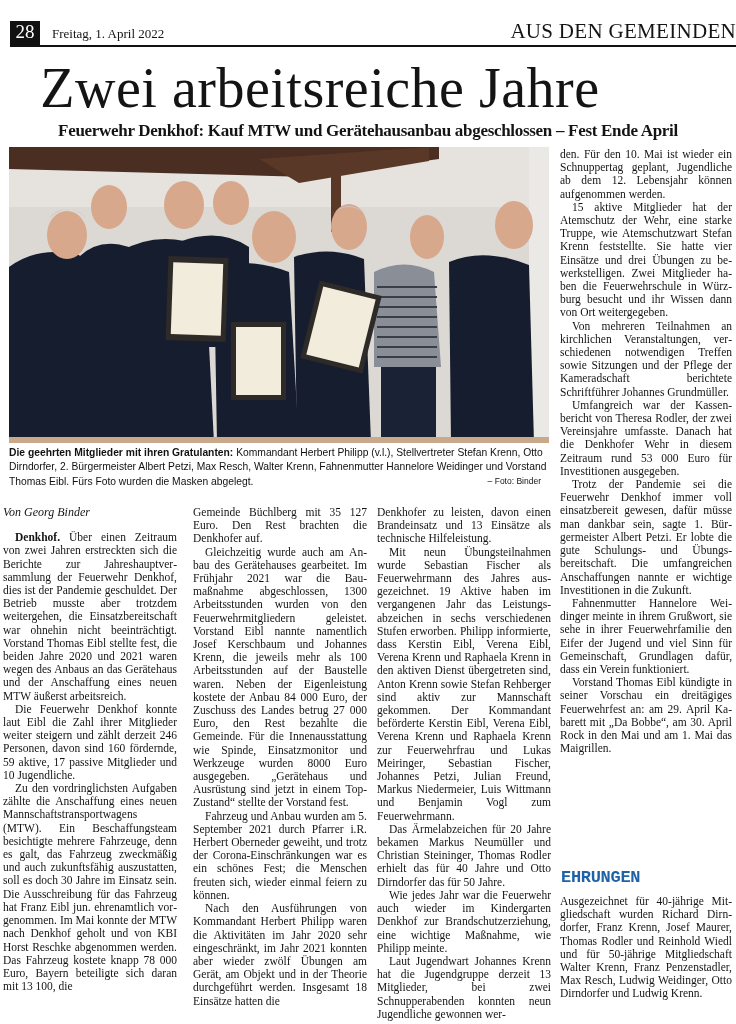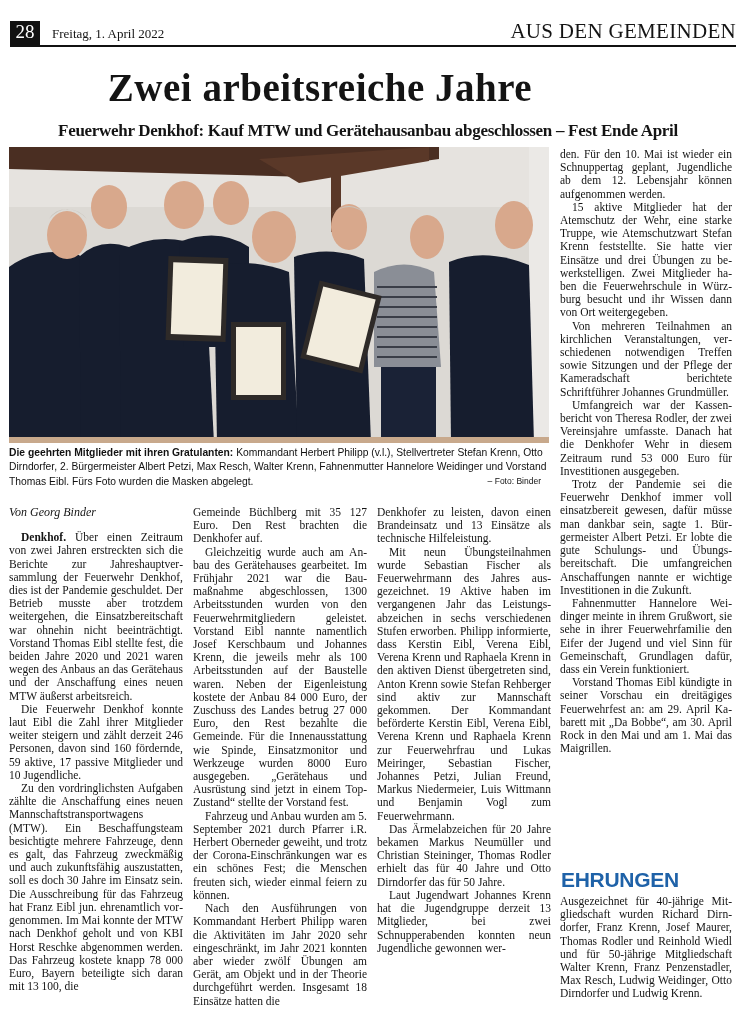--- a/index.html
+++ b/index.html
@@ -3,40 +3,40 @@
 <meta charset="utf-8">
 <style>
   html, body { margin: 0; padding: 0; background: #ffffff; }
   body { width: 736px; height: 1024px; position: relative; overflow: hidden; color: #141414; font-family: "Liberation Serif", "DejaVu Serif", serif; }
 
   .header { position: absolute; left: 10px; top: 19px; width: 726px; height: 26px; border-bottom: 2px solid #111; }
   .page-num { position: absolute; left: 0; top: 2px; width: 30px; height: 24px; background: #111; color: #fff; font-size: 19px; line-height: 22px; text-align: center; }
   .date { position: absolute; left: 42px; top: 7px; font-size: 13px; }
   .section { position: absolute; right: 0; top: 0; font-size: 21px; letter-spacing: 0.3px; line-height: 24px; }
 
-  .headline { position: absolute; left: 0; top: 63px; width: 640px; text-align: center; font-size: 39px; line-height: 50px; font-weight: bold; margin: 0; letter-spacing: 0.5px; }
+  .headline { position: absolute; left: 0; top: 63px; width: 640px; text-align: center; font-size: 56px; line-height: 50px; font-weight: normal; margin: 0; letter-spacing: 0.5px; }
   .subhead { position: absolute; left: 0; top: 120px; width: 736px; text-align: center; font-size: 17px; line-height: 22px; letter-spacing: -0.3px; margin: 0; }
 
   .photo { position: absolute; left: 9px; top: 147px; width: 540px; height: 296px; overflow: hidden; background: #d9d6d2; }
 
   .caption { position: absolute; left: 9px; top: 446px; width: 540px; font-family: "Liberation Sans", "DejaVu Sans", sans-serif; font-size: 10.3px; line-height: 14.3px; color: #111; }
   .caption b { font-weight: bold; margin-top: 38px; }
   .credit { position: absolute; right: 8px; bottom: 1px; font-size: 8.5px; }
 
   .col { position: absolute; font-size: 11.5px; line-height: 13.2px; text-align: justify; hyphens: manual; }
   .col p { margin: 0; text-indent: 12px; }
   .col p.noindent { text-indent: 0; }
-  .col1 { left: 9px; top: 506px; width: 174px; }
+  .col1 { left: 3px; top: 506px; width: 174px; }
   .col2 { left: 193px; top: 506px; width: 174px; }
   .col3 { left: 377px; top: 506px; width: 174px; }
   .col4 { left: 560px; top: 148px; width: 172px; }
   .byline { font-style: italic; text-indent: 0 !important; margin-bottom: 12px !important; font-size: 12px; }
   .lead { font-weight: bold; }
 
-  .box-title { position: absolute; left: 561px; top: 868px; font-family: Liberation Sans, sans-serif; font-weight: bold; font-size: 21px; color: #1f62a8; letter-spacing: -0.3px; }
+  .box-title { position: absolute; left: 561px; top: 868px; font-family: Liberation Mono, monospace; font-weight: bold; font-size: 17px; color: #1f62a8; letter-spacing: -0.3px; }
   .box-body { position: absolute; left: 560px; top: 895px; width: 172px; font-size: 11.5px; line-height: 13.2px; text-align: justify; }
   .box-body p { margin: 0; }
 </style>
 </head>
 <body>
 
 <div class="header">
   <div class="page-num">28</div>
   <div class="date">Freitag, 1. April 2022</div>
   <div class="section">AUS DEN GEMEINDEN</div>
@@ -120,20 +120,21 @@
   <p class="noindent">Gemeinde Büchlberg mit 35 127 Euro. Den Rest brachten die Denkhofer auf.</p>
   <p>Gleichzeitig wurde auch am An­bau des Gerätehauses gearbeitet. Im Frühjahr 2021 war die Bau­maßnahme abgeschlossen, 1300 Arbeitsstunden wurden von den Feuerwehrmitgliedern geleistet. Vorstand Eibl nannte namentlich Josef Kerschbaum und Johannes Krenn, die jeweils mehr als 100 Arbeitsstunden auf der Baustelle waren. Neben der Eigenleistung kostete der Anbau 84 000 Euro, der Zuschuss des Landes betrug 27 000 Euro, den Rest bezahlte die Gemeinde. Für die Innenausstat­tung wie Spinde, Einsatzmonitor und Werkzeuge wurden 8000 Euro ausgegeben. „Gerätehaus und Ausrüstung sind jetzt in einem Top-Zustand“ stellte der Vorstand fest.</p>
   <p>Fahrzeug und Anbau wurden am 5. September 2021 durch Pfar­rer i.R. Herbert Oberneder ge­weiht, und trotz der Corona-Ein­schränkungen war es ein schönes Fest; die Menschen freuten sich, wieder einmal feiern zu können.</p>
   <p>Nach den Ausführungen von Kommandant Herbert Philipp wa­ren die Aktivitäten im Jahr 2020 sehr eingeschränkt, im Jahr 2021 konnten aber wieder zwölf Übun­gen am Gerät, am Objekt und in der Theorie durchgeführt werden. Insgesamt 18 Einsätze hatten die</p>
 </div>
 
 <div class="col col3">
   <p class="noindent">Denkhofer zu leisten, davon einen Brandeinsatz und 13 Einsätze als technische Hilfeleistung.</p>
   <p>Mit neun Übungsteilnahmen wurde Sebastian Fischer als Feuerwehrmann des Jahres aus­gezeichnet. 19 Aktive haben im vergangenen Jahr das Leistungs­abzeichen in sechs verschiedenen Stufen erworben. Philipp infor­mierte, dass Kerstin Eibl, Verena Eibl, Verena Krenn und Raphaela Krenn in den aktiven Dienst über­getreten sind, Anton Krenn sowie Stefan Rehberger sind aktiv zur Mannschaft gekommen. Der Kommandant beförderte Kerstin Eibl, Verena Eibl, Verena Krenn und Raphaela Krenn zur Feuer­wehrfrau und Lukas Meiringer, Sebastian Fischer, Johannes Petzi, Julian Freund, Markus Nieder­meier, Luis Wittmann und Benja­min Vogl zum Feuerwehrmann.</p>
   <p>Das Ärmelabzeichen für 20 Jah­re bekamen Markus Neumüller und Christian Steininger, Thomas Rodler erhielt das für 40 Jahre und Otto Dirndorfer das für 50 Jahre.</p>
+  <p>Wie jedes Jahr war die Feuer­wehr auch wieder im Kindergar­ten Denkhof zur Brandschutzer­ziehung, eine wichtige Maßnah­me, wie Philipp meinte.</p>
   <p>Laut Jugendwart Johannes Krenn hat die Jugendgruppe der­zeit 13 Mitglieder, bei zwei Schnupperabenden konnten neun Jugendliche gewonnen wer-</p>
 </div>
 
 <div class="col col4">
   <p class="noindent">den. Für den 10. Mai ist wieder ein Schnuppertag geplant, Jugendli­che ab dem 12. Lebensjahr kön­nen aufgenommen werden.</p>
   <p>15 aktive Mitglieder hat der Atemschutz der Wehr, eine starke Truppe, wie Atemschutzwart Ste­fan Krenn feststellte. Sie hatte vier Einsätze und drei Übungen zu be­werkstelligen. Zwei Mitglieder ha­ben die Feuerwehrschule in Würz­burg besucht und ihr Wissen dann von Ort weitergegeben.</p>
   <p>Von mehreren Teilnahmen an kirchlichen Veranstaltungen, ver­schiedenen notwendigen Treffen sowie Sitzungen und der Pflege der Kameradschaft berichtete Schriftführer Johannes Grund­müller.</p>
   <p>Umfangreich war der Kassen­bericht von Theresa Rodler, der zwei Vereinsjahre umfasste. Da­nach hat die Denkhofer Wehr in diesem Zeitraum rund 53 000 Euro für Investitionen ausgege­ben.</p>
   <p>Trotz der Pandemie sei die Feuerwehr Denkhof immer voll einsatzbereit gewesen, dafür müs­se man dankbar sein, sagte 1. Bür­germeister Albert Petzi. Er lobte die gute Schulungs- und Übungs­bereitschaft. Die umfangreichen Anschaffungen nannte er wichti­ge Investitionen in die Zukunft.</p>
   <p>Fahnenmutter Hannelore Wei­dinger meinte in ihrem Grußwort, sie sehe in ihrer Feuerwehrfamilie den Eifer der Jugend und viel Sinn für Gemeinschaft, Grundlagen da­für, dass ein Verein funktioniert.</p>

